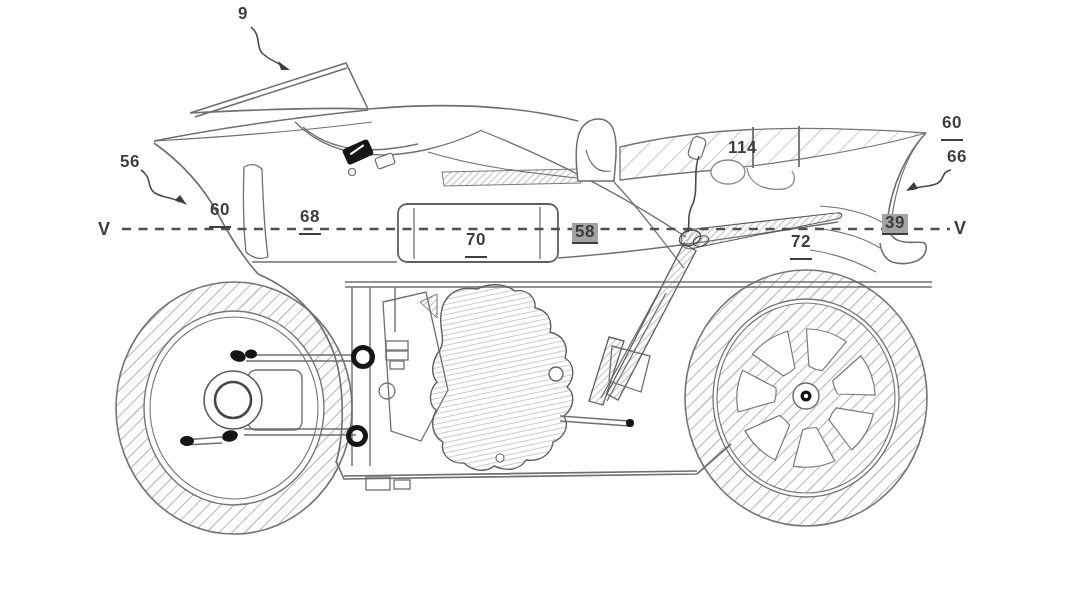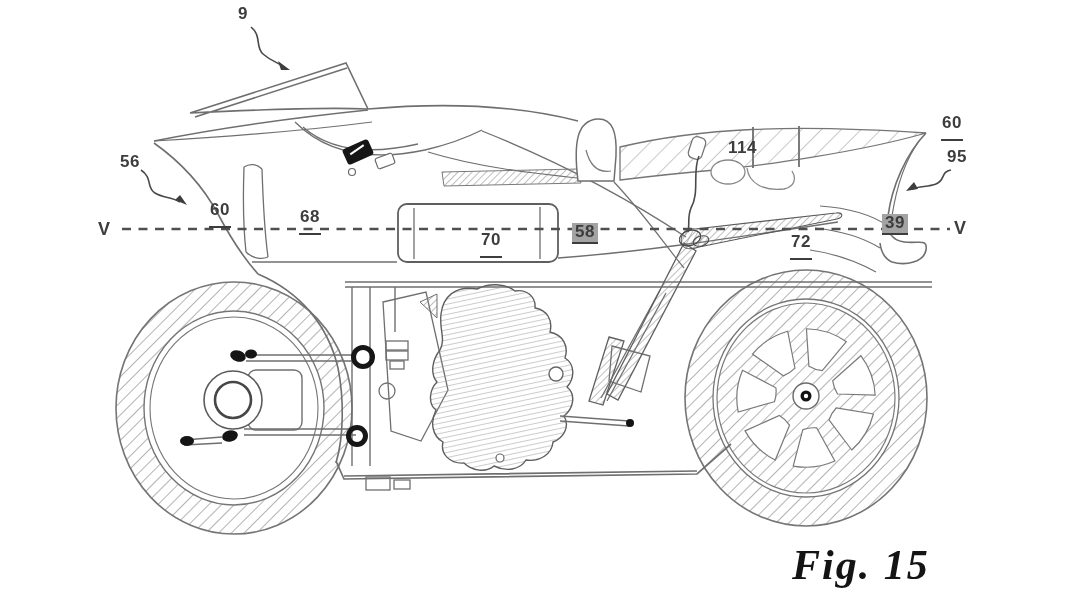--- a/index.html
+++ b/index.html
@@ -194,26 +194,25 @@
     <polygon points="290,70 278,61 281,70"></polygon>
     <polygon points="187,205 175,200 180,195"></polygon>
     <polygon points="906,191 914,182 918,189"></polygon>
   </g>
 </svg>
 
 <div class="ref" style="left:238px;top:5px;">9</div>
 <div class="ref" style="left:120px;top:153px;">56</div>
 <div class="ref u" style="left:209px;top:201px;">60</div>
 <div class="ref u" style="left:299px;top:208px;">68</div>
-<div class="ref u" style="left:480px;top:231px;">70</div>
+<div class="ref u" style="left:465px;top:231px;">70</div>
 <div class="ref u bg" style="left:572px;top:223px;">58</div>
 <div class="ref" style="left:694px;top:139px;margin-left:34px;">114</div>
 <div class="ref u" style="left:790px;top:233px;">72</div>
 <div class="ref u" style="left:941px;top:114px;">60</div>
-<div class="ref" style="left:947px;top:148px;">95</div>
+<div class="ref" style="left:947px;top:148px;">66</div>
 <div class="ref u bg" style="left:882px;top:214px;">39</div>
 
 <div class="vlab" style="left:98px;top:220px;">V</div>
 <div class="vlab" style="left:954px;top:219px;">V</div>
 
-<div class="caption">Fig. 15</div>
 
 </div>
 
 </body></html>

